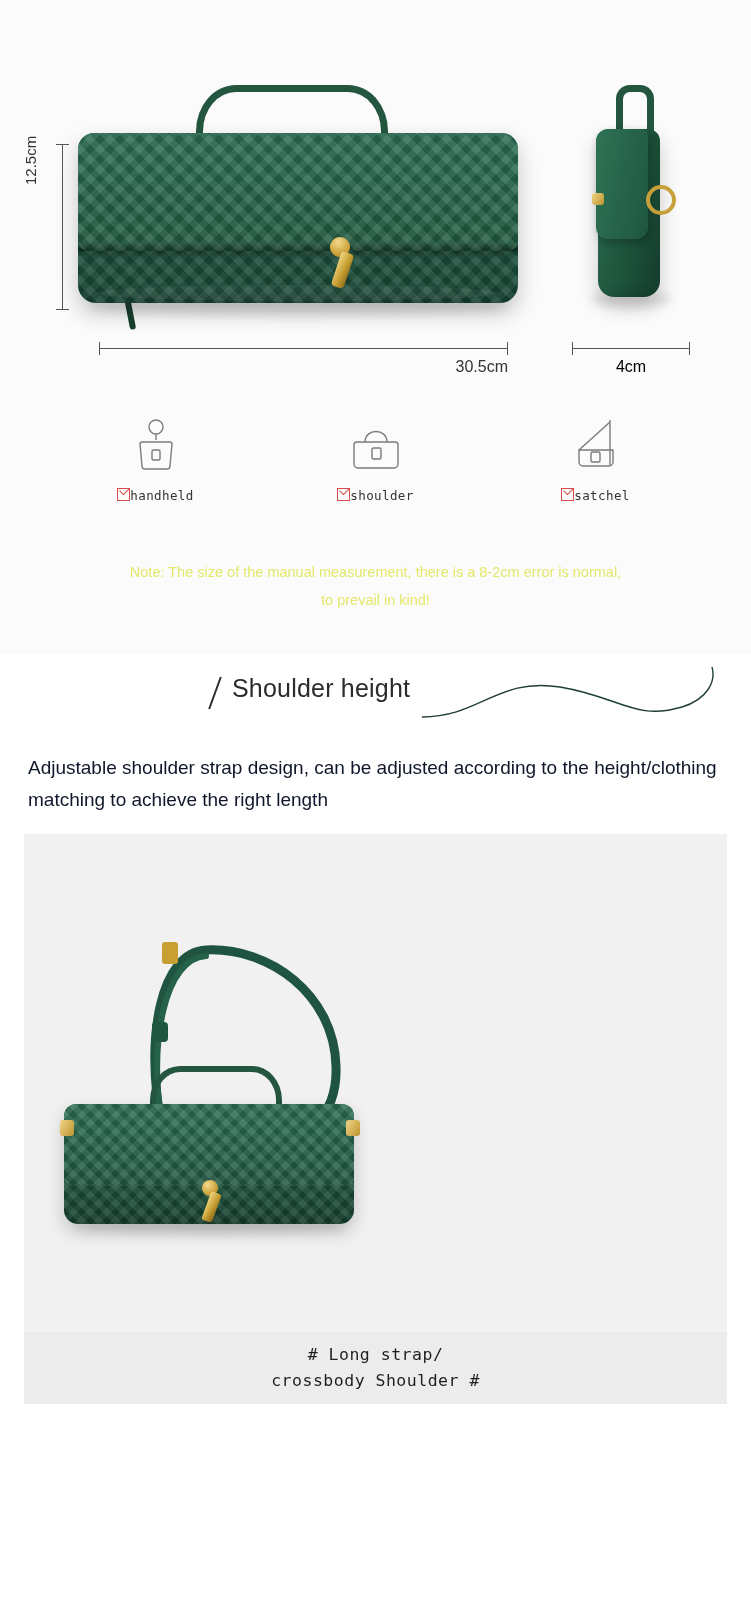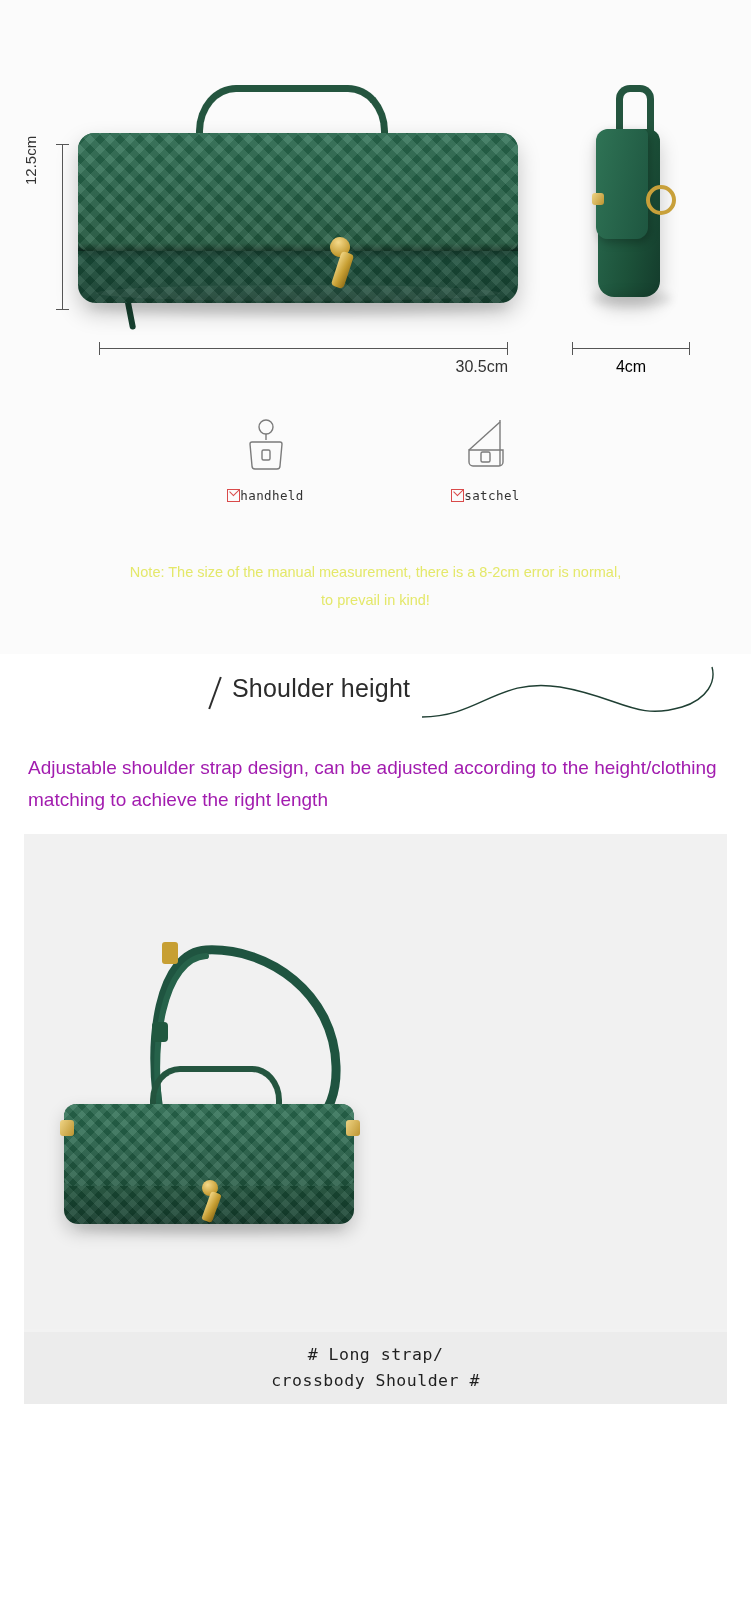--- a/index.html
+++ b/index.html
@@ -304,21 +304,21 @@
     align-items: center;
   }
   .carry-icon {
     height: 58px;
     display: flex;
     align-items: flex-end;
     justify-content: center;
   }
   .carry-label-row {
     display: flex;
-    align-items: center;
+    align-items: flex-start;
     margin-top: 14px;
   }
   .check-box-icon {
     width: 11px;
     height: 11px;
     border: 1px solid #d94a4a;
     position: relative;
     display: inline-block;
   }
   .check-box-icon::after {
@@ -381,21 +381,21 @@
     top: 5px;
   }
 
   .strap-desc {
     position: absolute;
     left: 28px;
     top: 98px;
     width: 700px;
     font-size: 19px;
     line-height: 32px;
-    color: #a21caf;
+    color: #0f172a;
   }
 
   
   .photos-section {
     position: relative;
     width: 751px;
     height: 570px;
     display: flex;
     gap: 8px;
     padding: 0 24px;
@@ -540,20 +540,33 @@
         <path d="M13 24 h28 a2 2 0 0 1 2 2 l-2 22 a3 3 0 0 1 -3 3 h-22 a3 3 0 0 1 -3 -3 l-2 -22 a2 2 0 0 1 2 -2 z"></path>
         <rect x="23" y="32" width="8" height="10" rx="1.5"></rect>
       </svg>
     </div>
     <div class="carry-label-row">
       <span class="check-box-icon"></span>
       <span class="carry-label">handheld</span>
     </div>
   </div>
 
+  <div class="carry-item">
+    <div class="carry-icon">
+      <svg width="62" height="56" viewBox="0 0 62 56" fill="none" stroke="#7b7b7b" stroke-width="1.4">
+        <path d="M20 24 C20 10, 42 10, 42 24"></path>
+        <path d="M12 24 h38 a3 3 0 0 1 3 3 v19 a4 4 0 0 1 -4 4 h-36 a4 4 0 0 1 -4 -4 v-19 a3 3 0 0 1 3 -3 z"></path>
+        <rect x="27" y="30" width="9" height="11" rx="1.5"></rect>
+      </svg>
+    </div>
+    <div class="carry-label-row">
+      <span class="check-box-icon"></span>
+      <span class="carry-label">shoulder</span>
+    </div>
+  </div>
 
   <div class="carry-item">
     <div class="carry-icon">
       <svg width="62" height="58" viewBox="0 0 62 58" fill="none" stroke="#7b7b7b" stroke-width="1.4">
         <path d="M45 4 L45 50"></path>
         <path d="M45 6 L14 34"></path>
         <path d="M14 34 h34 v12 a4 4 0 0 1 -4 4 h-26 a4 4 0 0 1 -4 -4 z"></path>
         <rect x="26" y="36" width="9" height="10" rx="1.5"></rect>
       </svg>
     </div>

